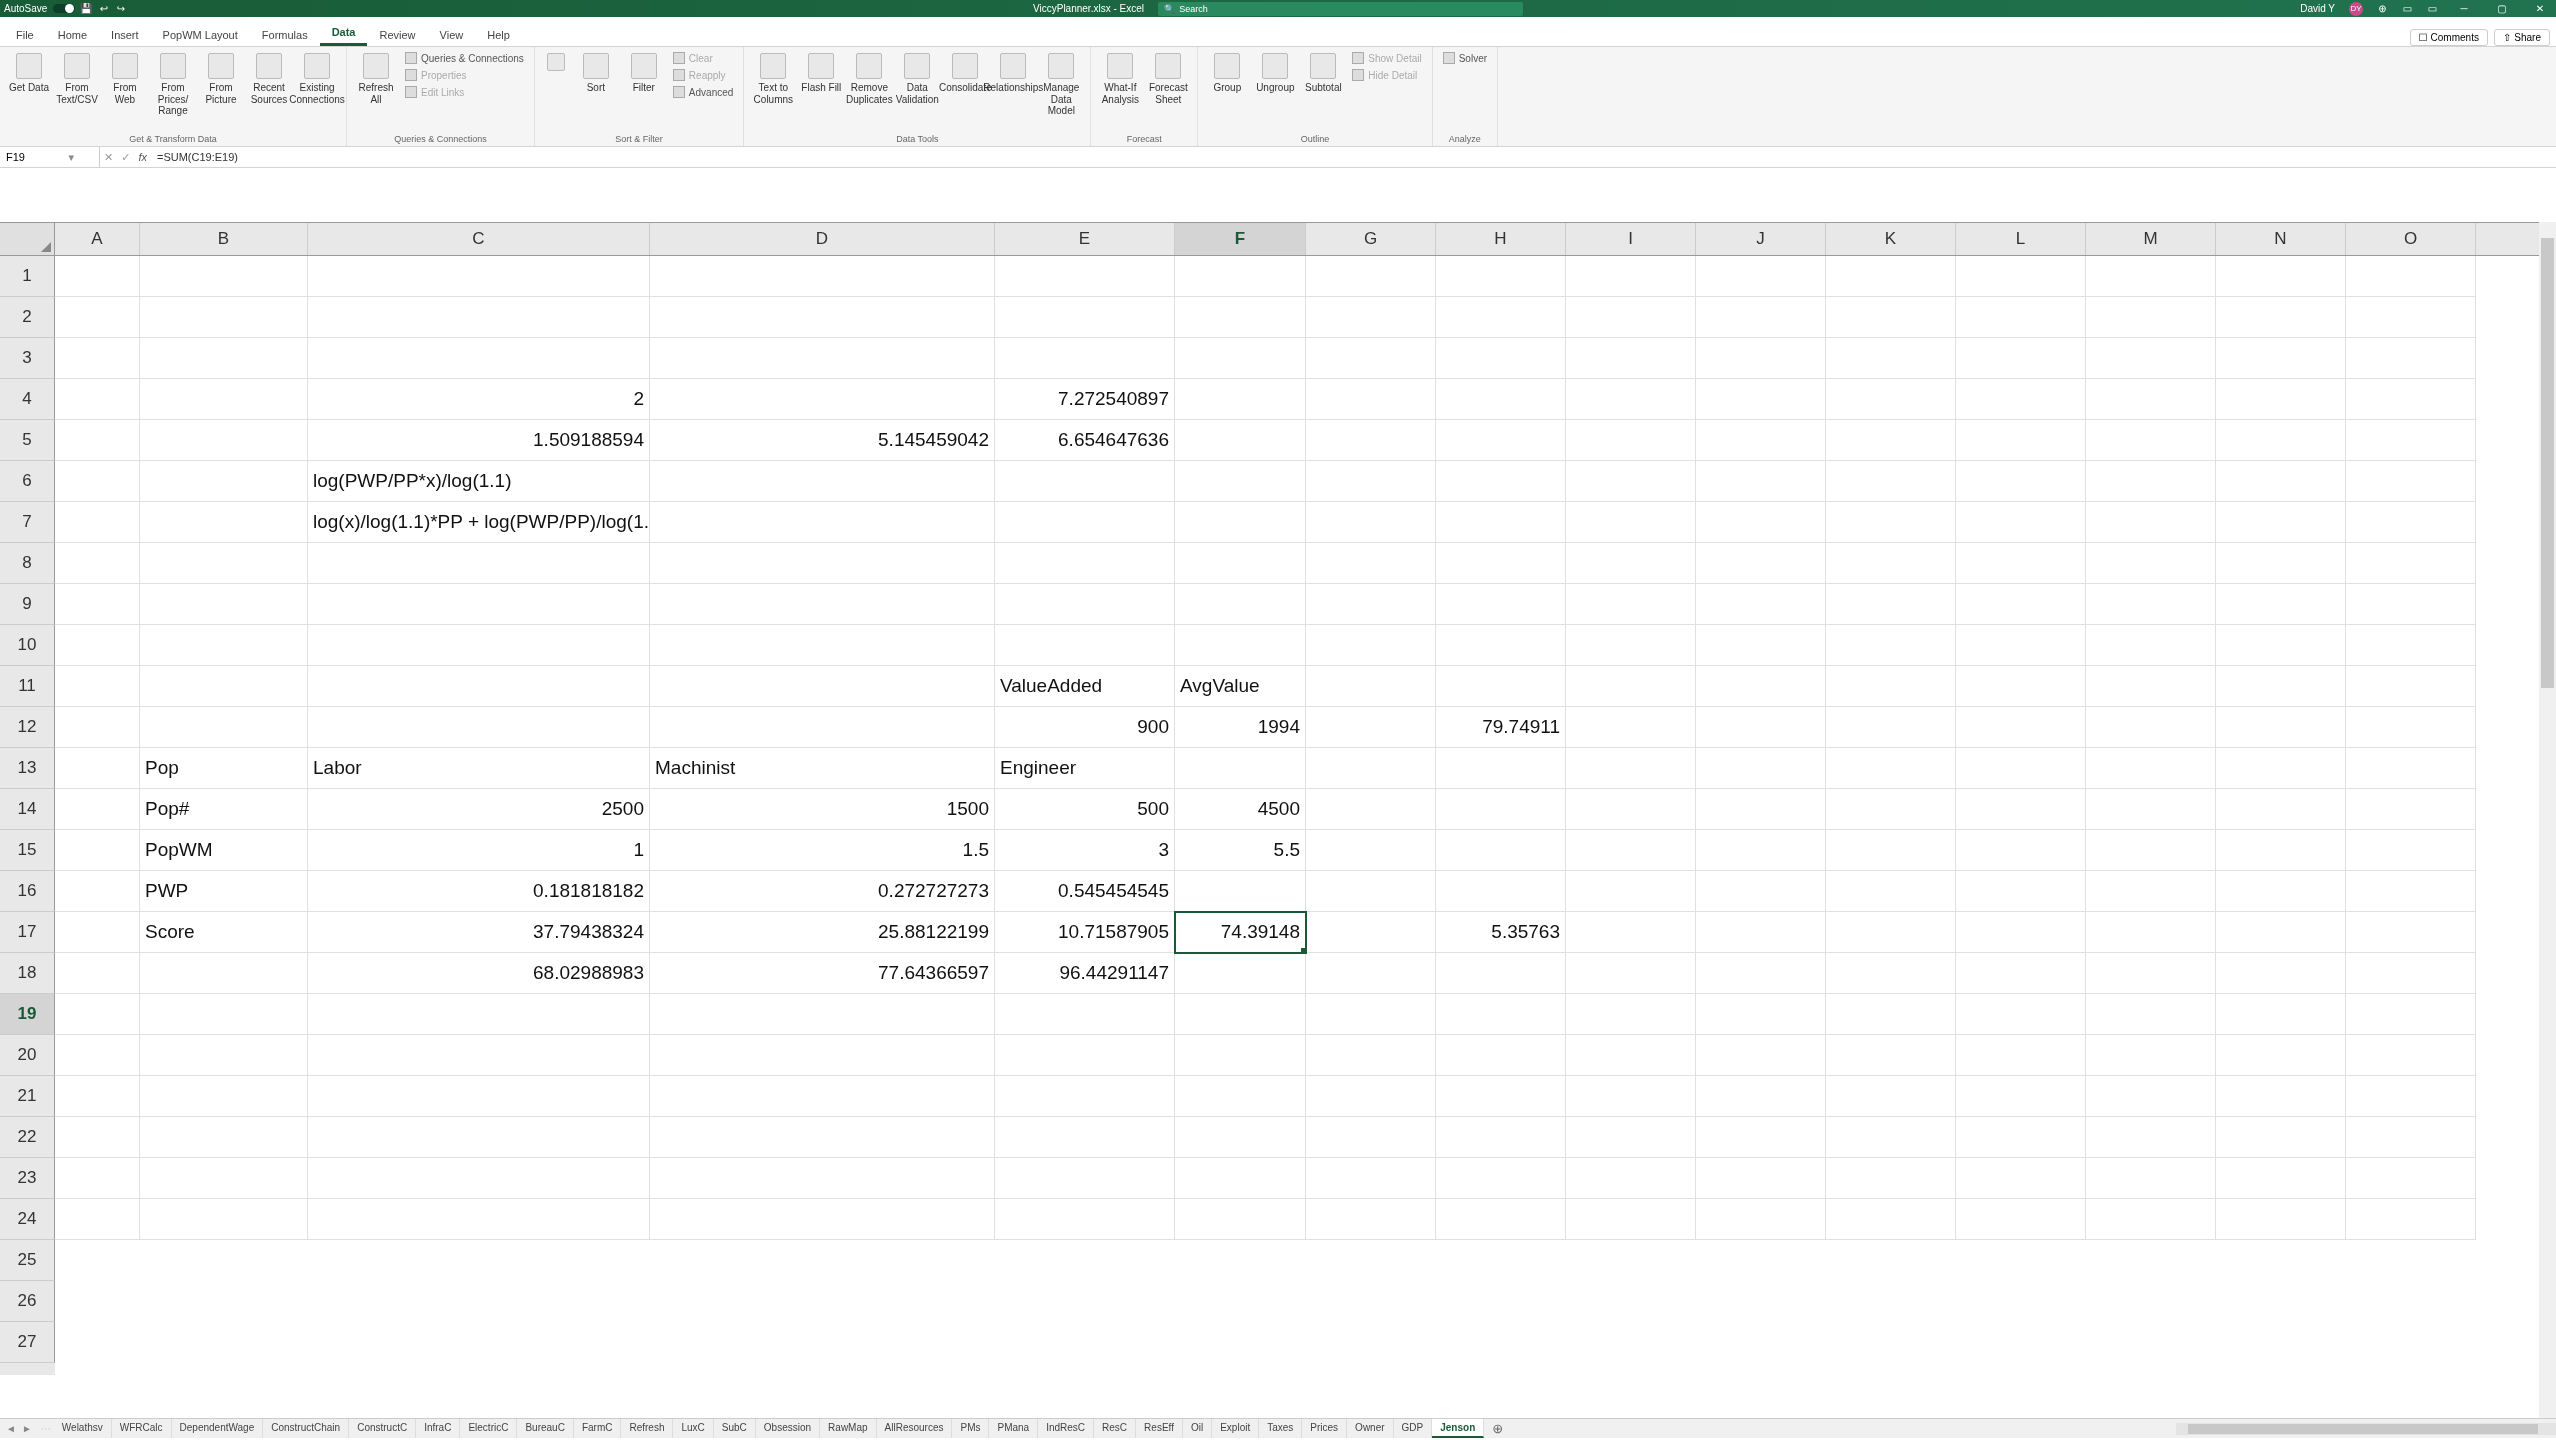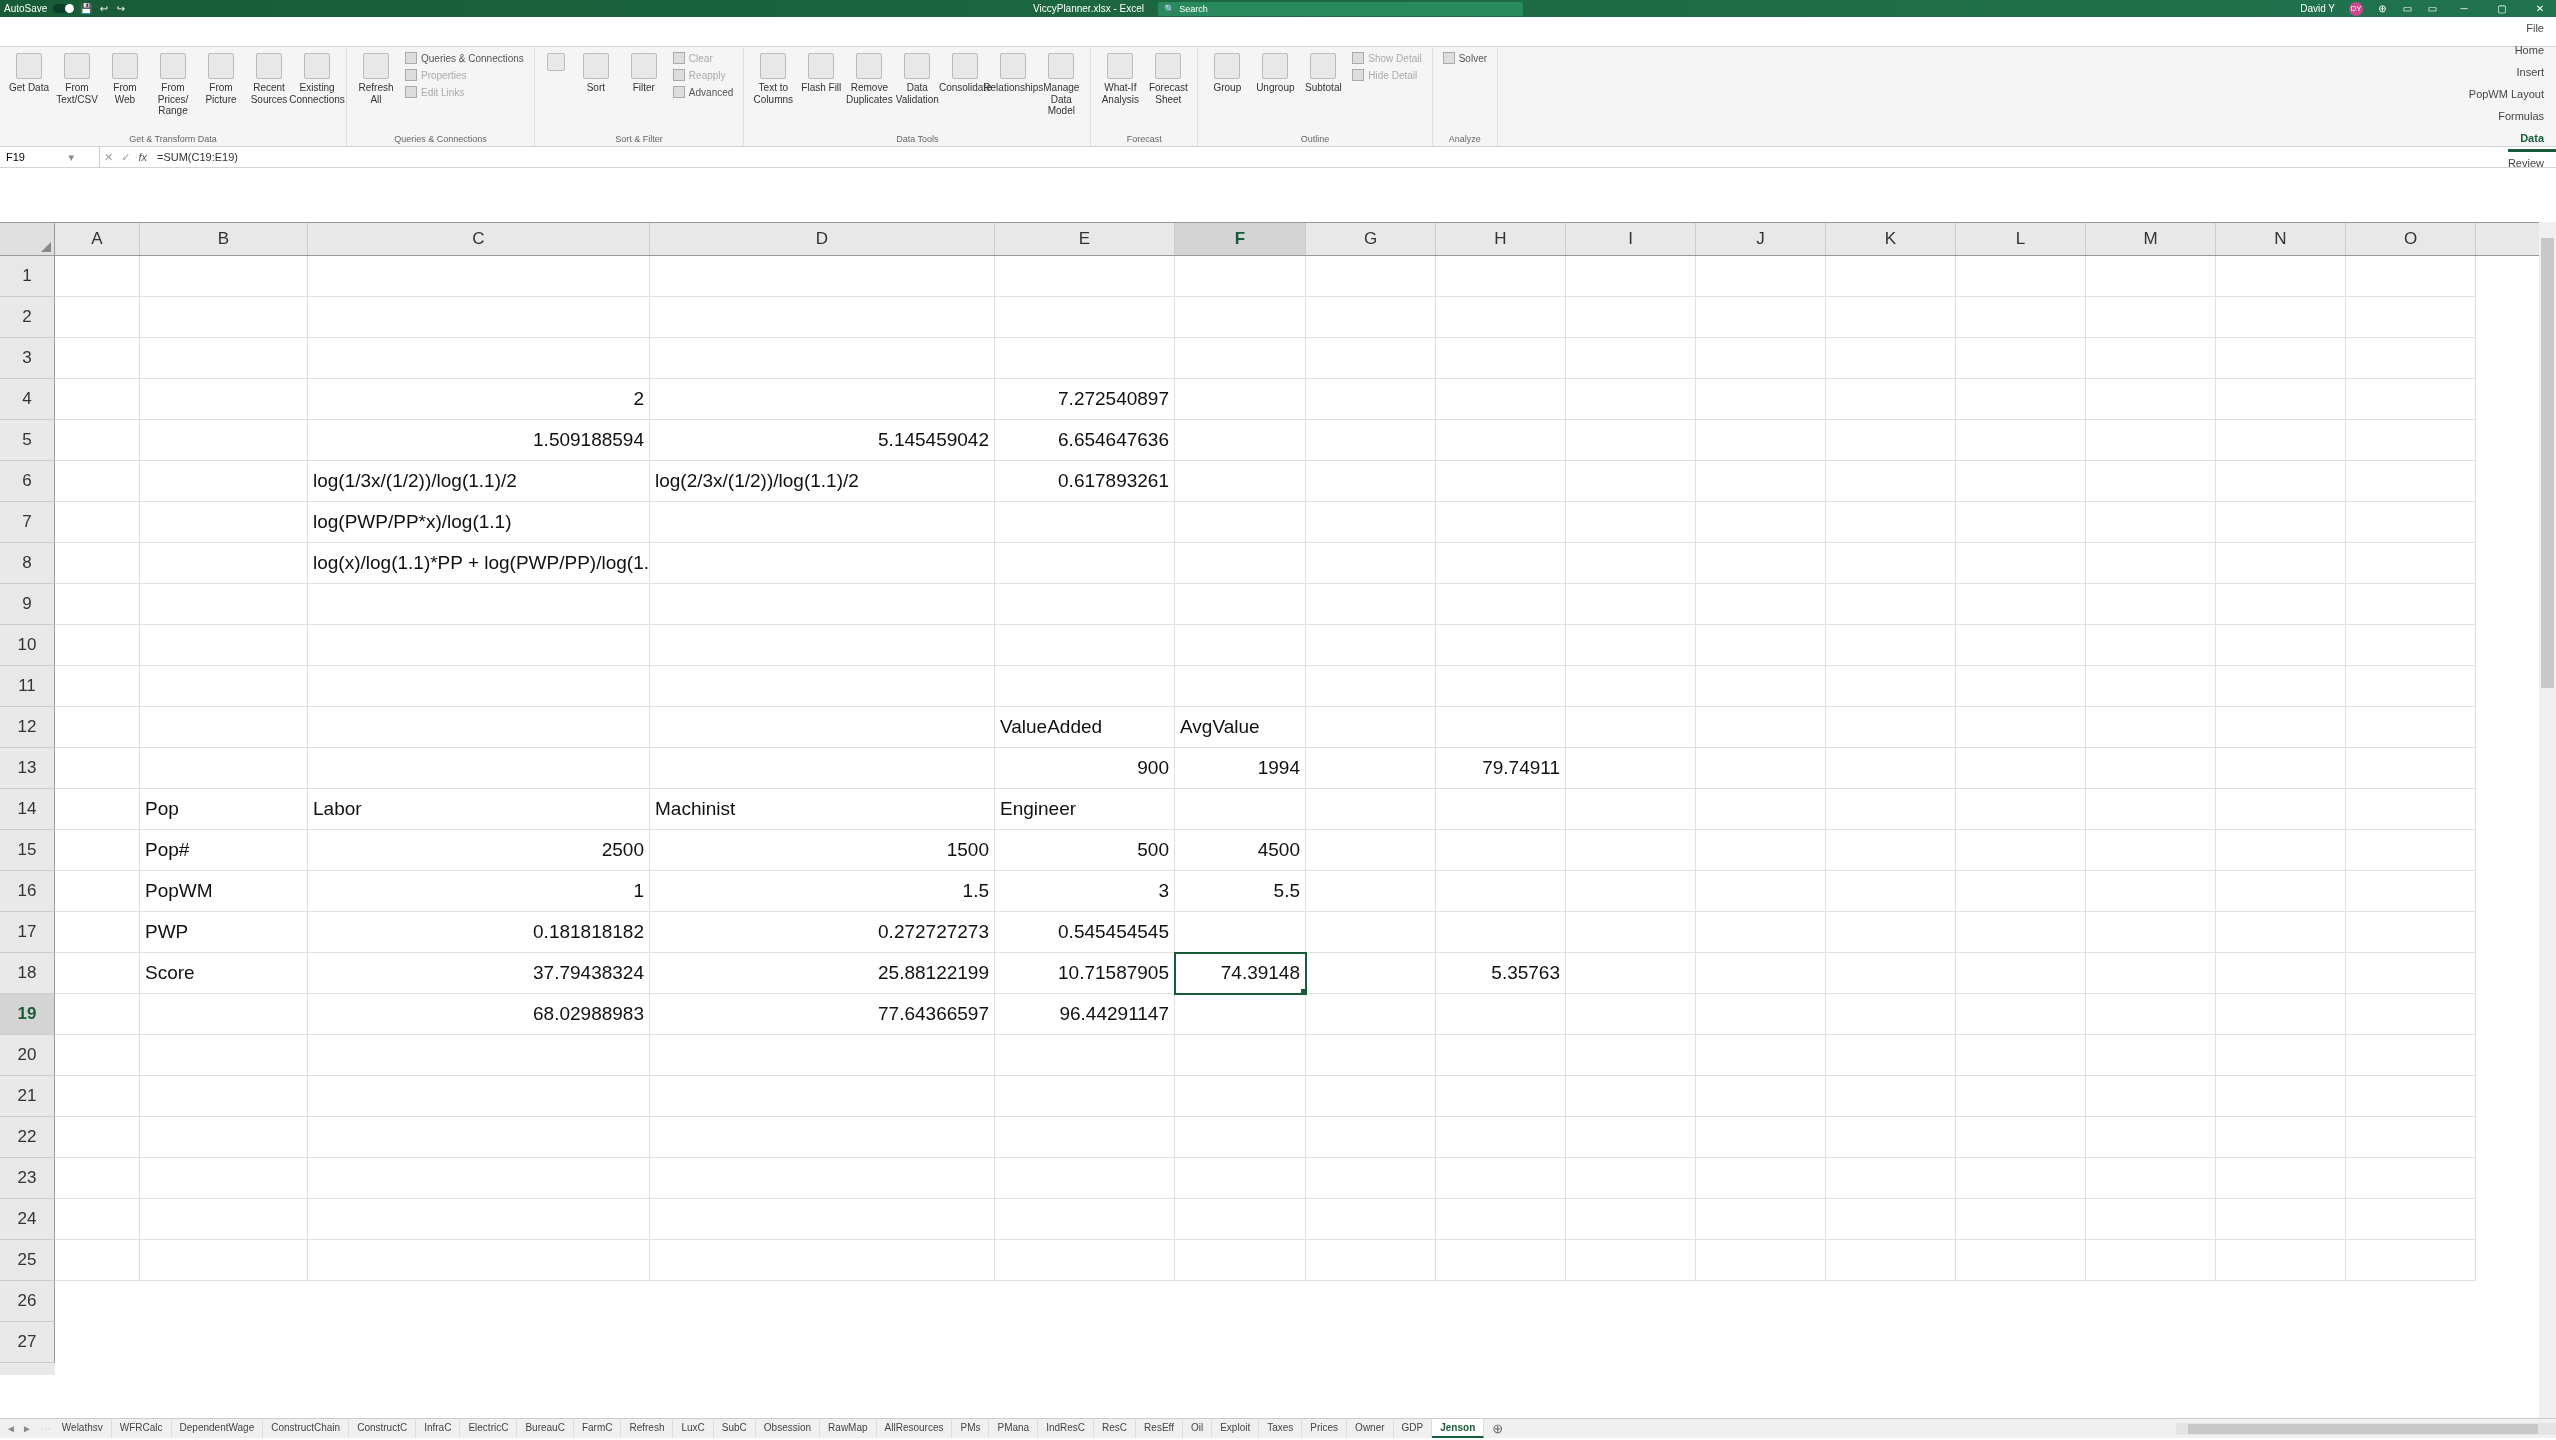--- a/index.html
+++ b/index.html
@@ -11,21 +11,21 @@
 .titlebar .center { position: absolute; left: 50%; transform: translateX(-50%); display: flex; align-items: center; gap: 14px; }
 .titlebar .right { margin-left: auto; display: flex; align-items: center; gap: 14px; }
 .title-icon { width: 11px; height: 11px; display: inline-flex; align-items: center; justify-content: center; }
 .autosave-toggle { width: 22px; height: 9px; background: #0b3f28; border-radius: 5px; position: relative; }
 .autosave-toggle::after { content: ''; position: absolute; right: 1px; top: 0; width: 9px; height: 9px; background: #fff; border-radius: 50%; }
 .searchbox { width: 365px; height: 14px; background: #2a8a5f; border-radius: 2px; display: flex; align-items: center; padding: 0 6px; font-size: 9px; gap: 4px; }
 .user-badge { width: 14px; height: 14px; background: #c94a8b; border-radius: 50%; font-size: 8px; display: flex; align-items: center; justify-content: center; }
 .win-btn { width: 24px; height: 14px; display: flex; align-items: center; justify-content: center; font-size: 10px; cursor: pointer; }
 
 
-.menubar { height: 30px; background: #fff; border-bottom: 1px solid #d4d4d4; display: flex; align-items: end; padding-left: 4px; flex-direction: column; }
+.menubar { height: 30px; background: #fff; border-bottom: 1px solid #d4d4d4; display: flex; align-items: end; padding-left: 4px; }
 .menu-tab { padding: 5px 12px; font-size: 11px; color: #444; cursor: pointer; }
 .menu-tab.active { color: #185c37; font-weight: 600; border-bottom: 3px solid #185c37; }
 .menubar .right { margin-left: auto; display: flex; padding-right: 6px; }
 .menubar .right .pill { font-size: 10px; padding: 2px 8px; border: 1px solid #ccc; border-radius: 3px; margin-left: 6px; display: flex; align-items: center; gap: 3px; }
 
 
 .ribbon { height: 100px; background: #f5f5f5; border-bottom: 1px solid #d4d4d4; display: flex; }
 .ribbon-group { border-right: 1px solid #e0e0e0; padding: 3px 6px 2px 6px; display: flex; flex-direction: column; }
 .ribbon-group .controls { flex: 1; display: flex; align-items: flex-start; gap: 2px; }
 .ribbon-group .label { font-size: 9px; color: #666; text-align: center; padding-top: 2px; }
@@ -453,37 +453,20 @@
           <div class="cell cJ r" style="width: 130px;"></div>
           <div class="cell cK r" style="width: 130px;"></div>
           <div class="cell cL r" style="width: 130px;"></div>
           <div class="cell cM r" style="width: 130px;"></div>
           <div class="cell cN r" style="width: 130px;"></div>
           <div class="cell cO r" style="width: 130px;"></div>
         </div>
         <div class="row">
           <div class="cell cA r" style="width: 85px;"></div>
           <div class="cell cB" style="width: 168px;"></div>
-          <div class="cell cC" style="width: 342px;">log(1/3x/(1/2))/log(1.1)/2</div>
-          <div class="cell cD" style="width: 345px;">log(2/3x/(1/2))/log(1.1)/2</div>
-          <div class="cell cE r" style="width: 180px;">0.617893261</div>
-          <div class="cell cF r" style="width: 131px;"></div>
-          <div class="cell cG r" style="width: 130px;"></div>
-          <div class="cell cH r" style="width: 130px;"></div>
-          <div class="cell cI r" style="width: 130px;"></div>
-          <div class="cell cJ r" style="width: 130px;"></div>
-          <div class="cell cK r" style="width: 130px;"></div>
-          <div class="cell cL r" style="width: 130px;"></div>
-          <div class="cell cM r" style="width: 130px;"></div>
-          <div class="cell cN r" style="width: 130px;"></div>
-          <div class="cell cO r" style="width: 130px;"></div>
-        </div>
-        <div class="row">
-          <div class="cell cA r" style="width: 85px;"></div>
-          <div class="cell cB" style="width: 168px;"></div>
           <div class="cell cC" style="width: 342px;">log(PWP/PP*x)/log(1.1)</div>
           <div class="cell cD r" style="width: 345px;"></div>
           <div class="cell cE r" style="width: 180px;"></div>
           <div class="cell cF r" style="width: 131px;"></div>
           <div class="cell cG r" style="width: 130px;"></div>
           <div class="cell cH r" style="width: 130px;"></div>
           <div class="cell cI r" style="width: 130px;"></div>
           <div class="cell cJ r" style="width: 130px;"></div>
           <div class="cell cK r" style="width: 130px;"></div>
           <div class="cell cL r" style="width: 130px;"></div>

